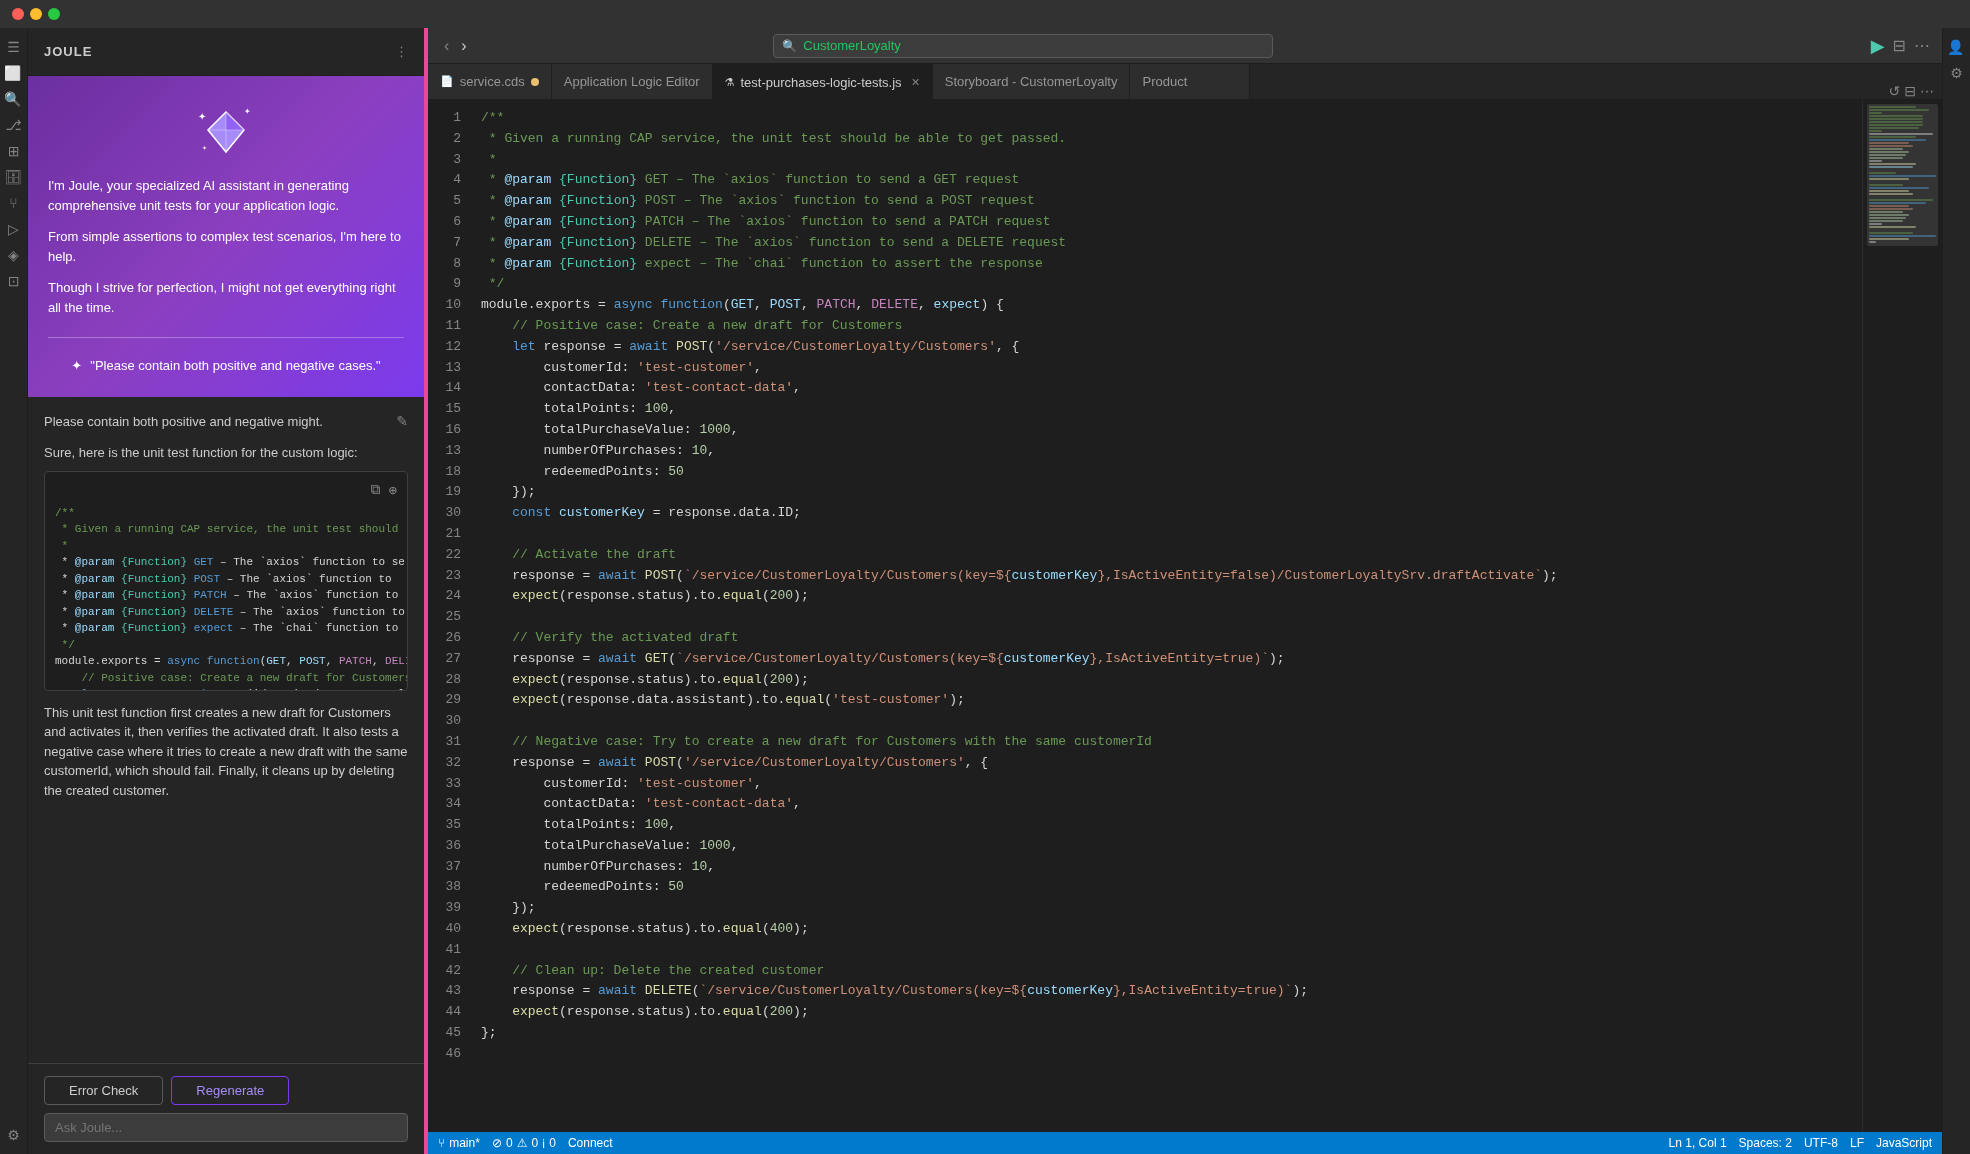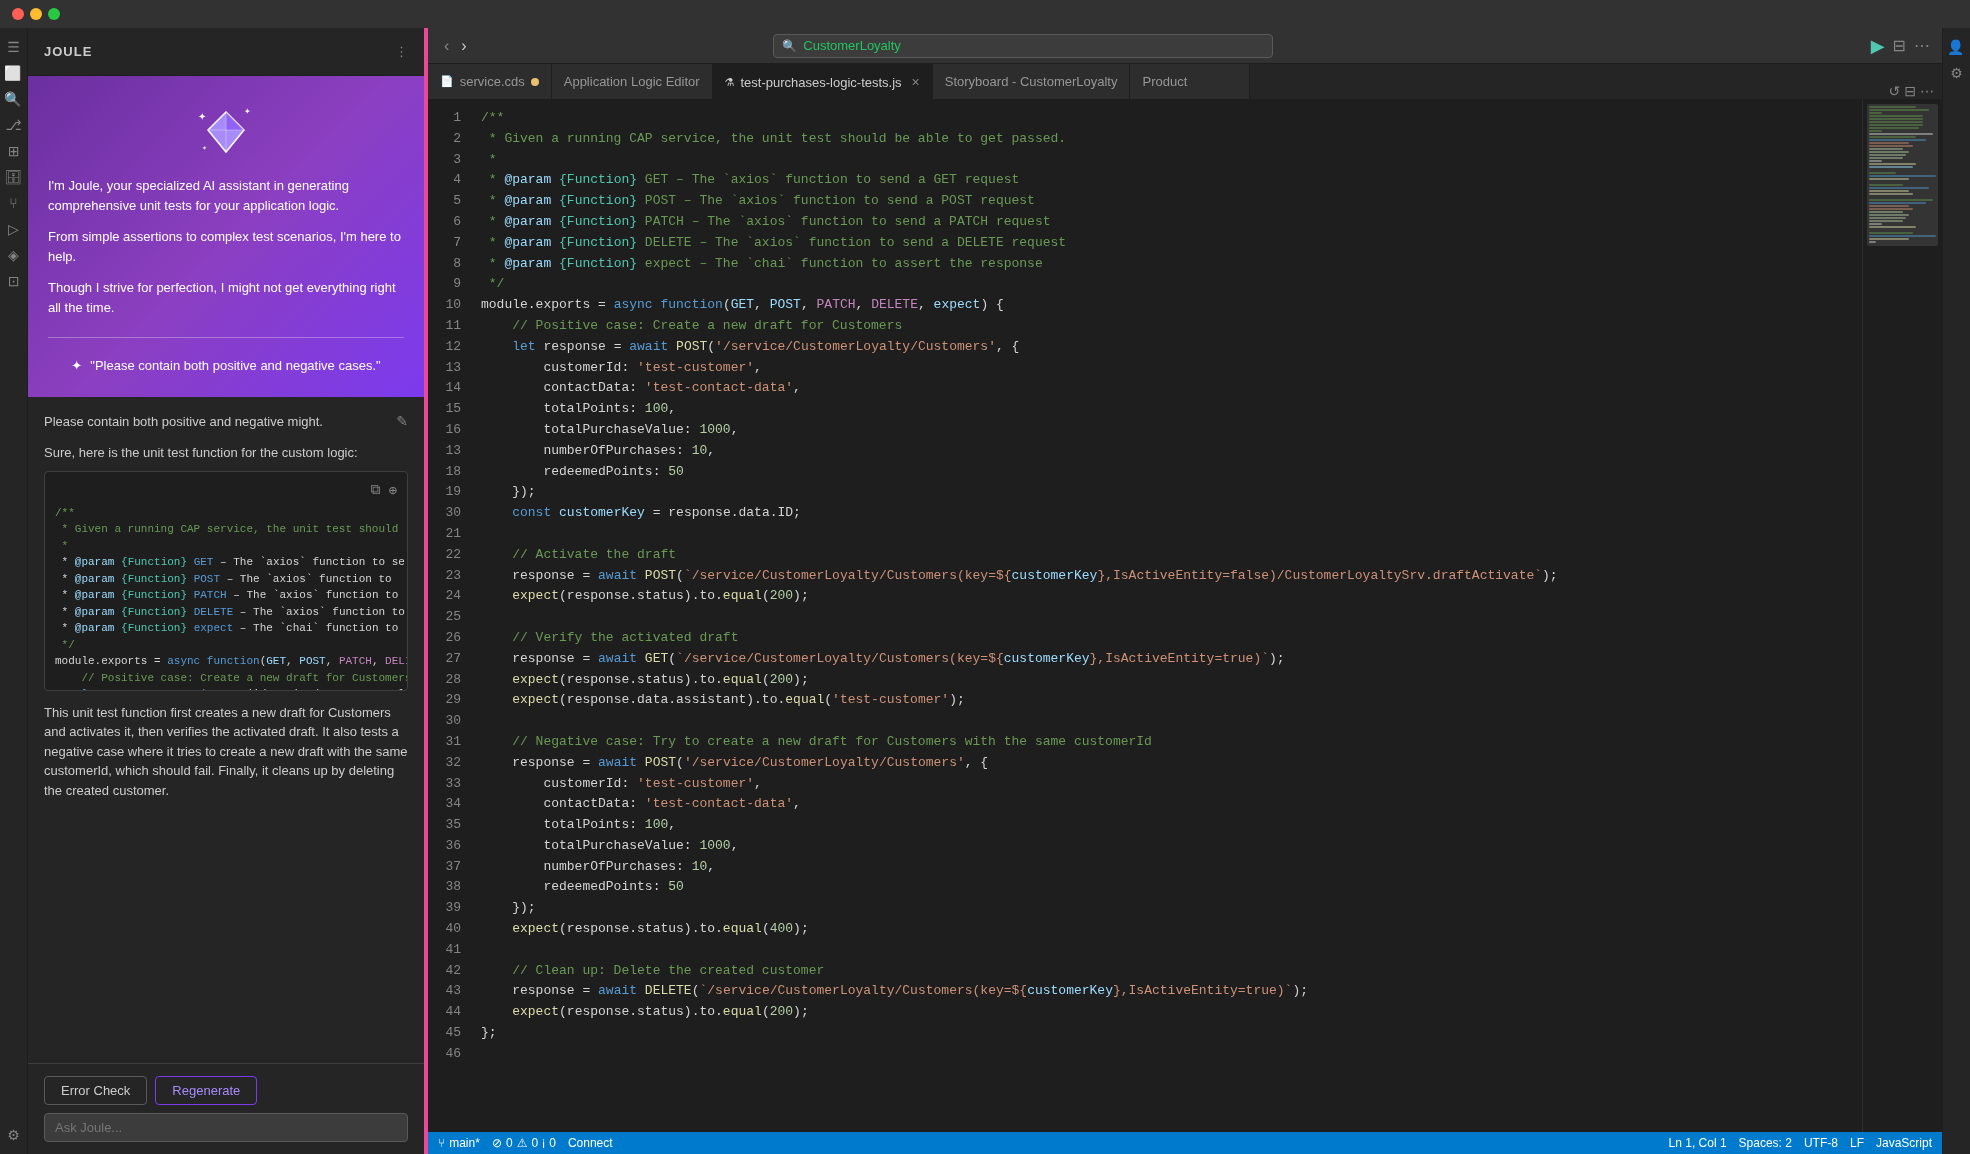--- a/index.html
+++ b/index.html
@@ -198,21 +198,21 @@
       padding: 12px 16px;
       display: flex;
       flex-direction: column;
       gap: 8px;
     }
     .joule-action-buttons {
       display: flex;
       gap: 8px;
     }
     .joule-btn {
-      padding: 6px 16px;
+      padding: 6px 24px;
       border-radius: 4px;
       border: 1px solid #5a5a5a;
       background: transparent;
       color: #cccccc;
       font-size: 13px;
       cursor: pointer;
     }
 
     .joule-input-area {
       display: flex;

